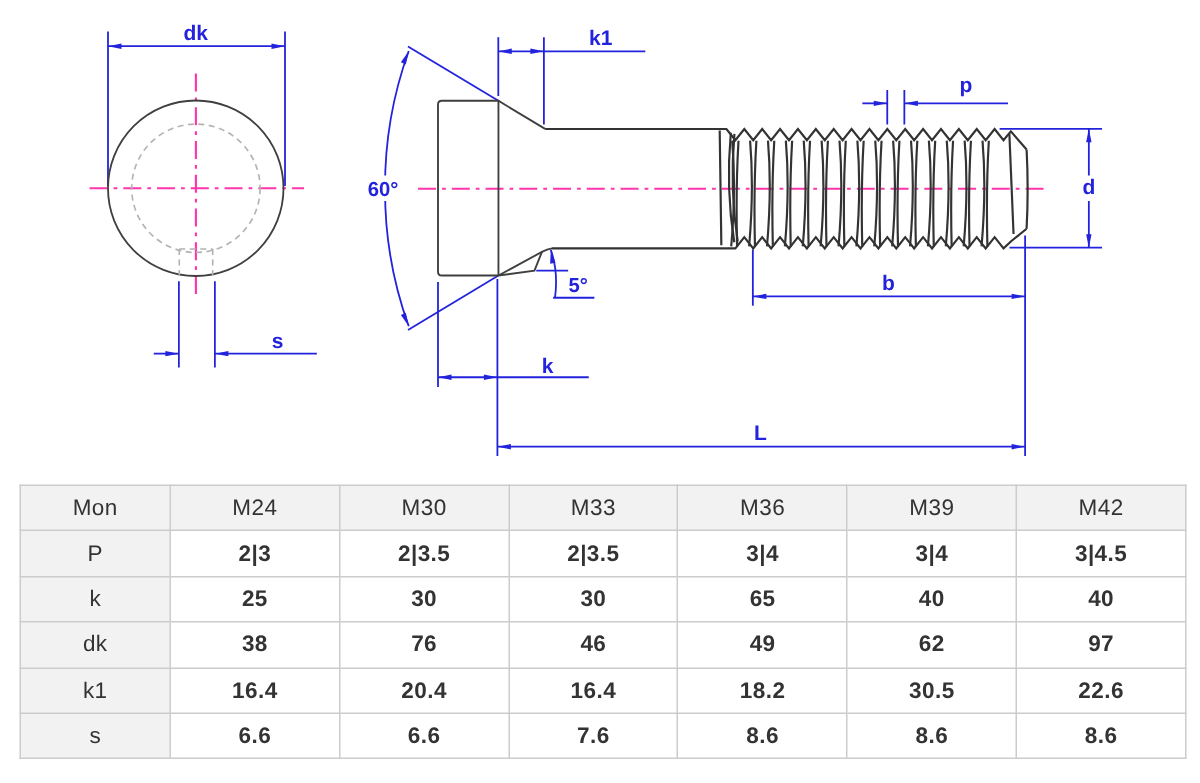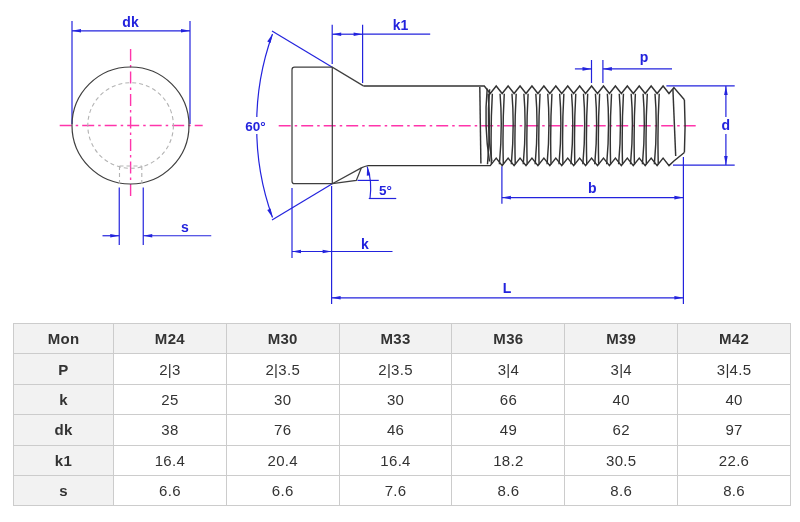--- a/index.html
+++ b/index.html
@@ -1,20 +1,20 @@
 <!DOCTYPE html>
 <html><head>
 <meta charset="utf-8">
 <style>
 html,body{margin:0;padding:0;background:#fff;width:800px;height:522px;overflow:hidden}
 body{font-family:"Liberation Sans",sans-serif}
 svg text{font-family:"Liberation Sans",sans-serif;font-weight:bold;fill:#2323dd}
 table{border-collapse:collapse;table-layout:fixed;position:absolute;left:13px;top:323px;width:778px;font-size:15px;color:#333;letter-spacing:0.3px}
-td{border:1px solid #ccc;text-align:center;vertical-align:middle;height:29.4px;padding:0;background:#fff;font-weight:normal}
-td.h{background:#f2f2f2;font-weight:bold}
+td{border:1px solid #ccc;text-align:center;vertical-align:middle;height:29.4px;padding:0;background:#fff;font-weight:bold}
+td.h{background:#f2f2f2;font-weight:normal}
 </style>
 </head>
 <body>
 <svg width="800" height="322" viewBox="0 0 800 322">
 
 <g stroke="#ff35ab" stroke-width="1.4" fill="none" stroke-dasharray="12 4 2.5 4">
  <line x1="59.7" y1="125.5" x2="202.7" y2="125.5"></line>
  <line x1="130.6" y1="49" x2="130.6" y2="199"></line>
  <line x1="278.7" y1="125.8" x2="696.2" y2="125.8"></line>
 </g>
@@ -151,21 +151,21 @@
         <td>2|3.5</td>
         <td>3|4</td>
         <td>3|4</td>
         <td>3|4.5</td>
       </tr>
 <tr>
         <td class="h">k</td>
         <td>25</td>
         <td>30</td>
         <td>30</td>
-        <td>66</td>
+        <td>65</td>
         <td>40</td>
         <td>40</td>
       </tr>
 <tr>
         <td class="h">dk</td>
         <td>38</td>
         <td>76</td>
         <td>46</td>
         <td>49</td>
         <td>62</td>

